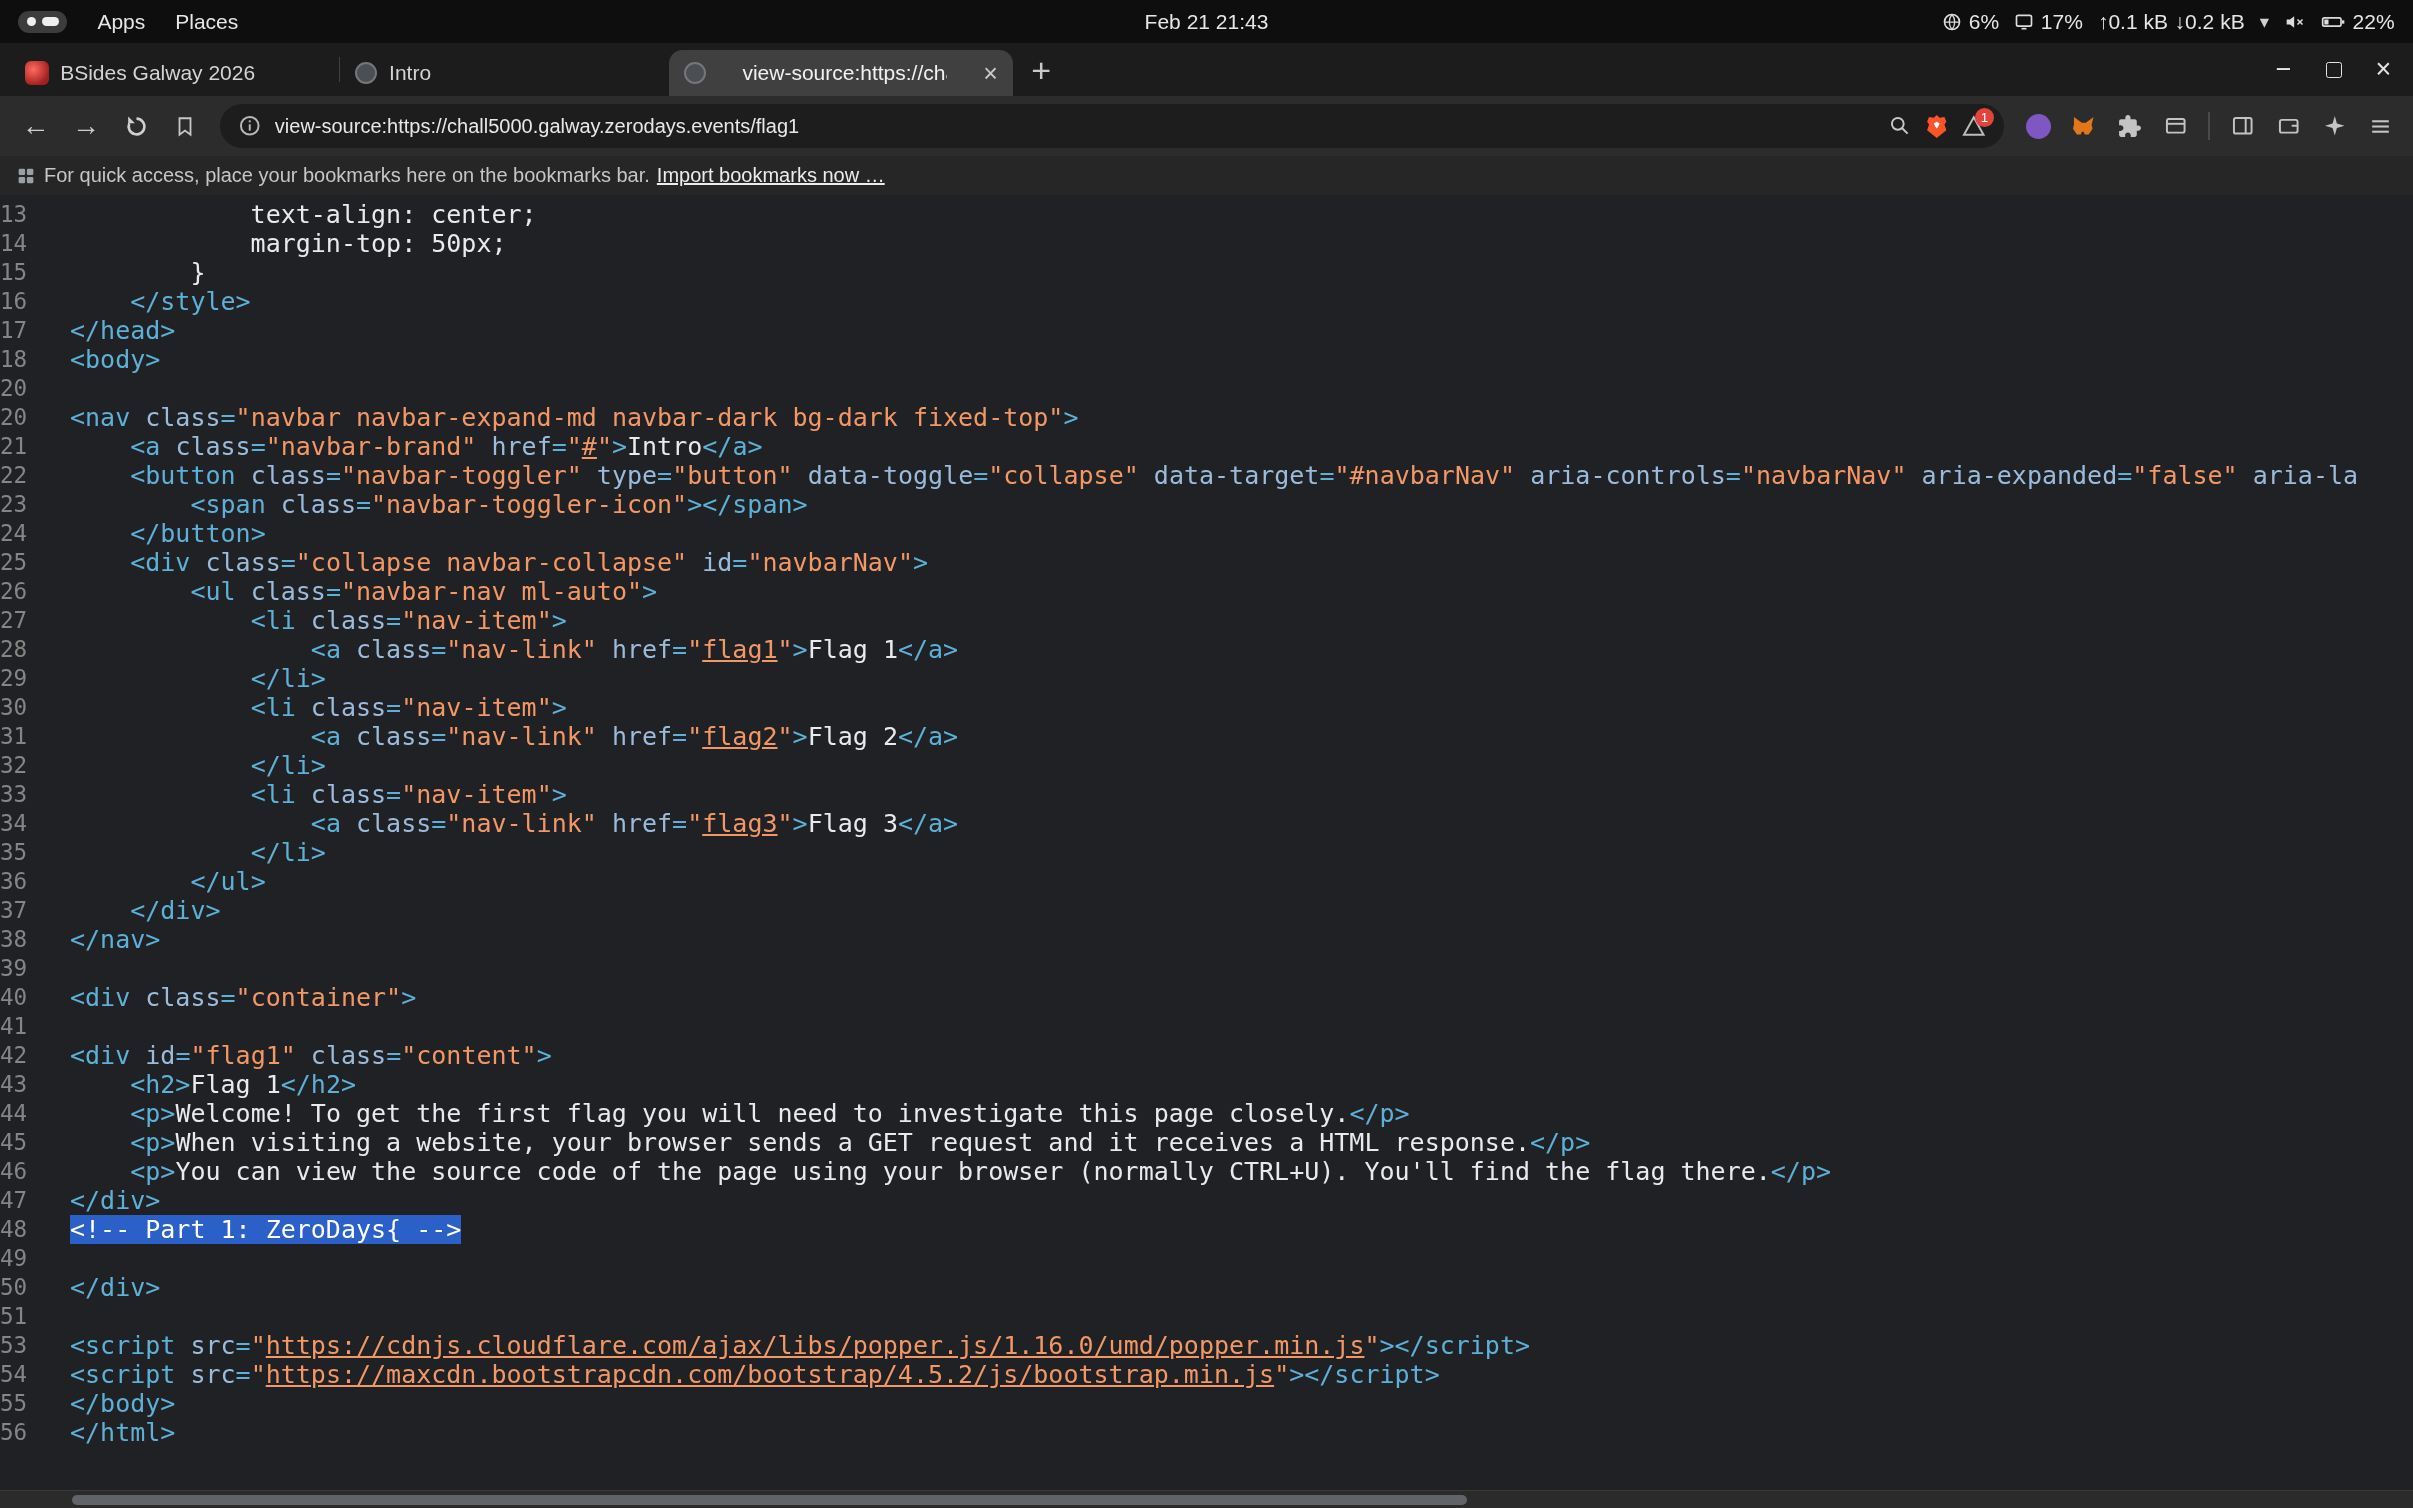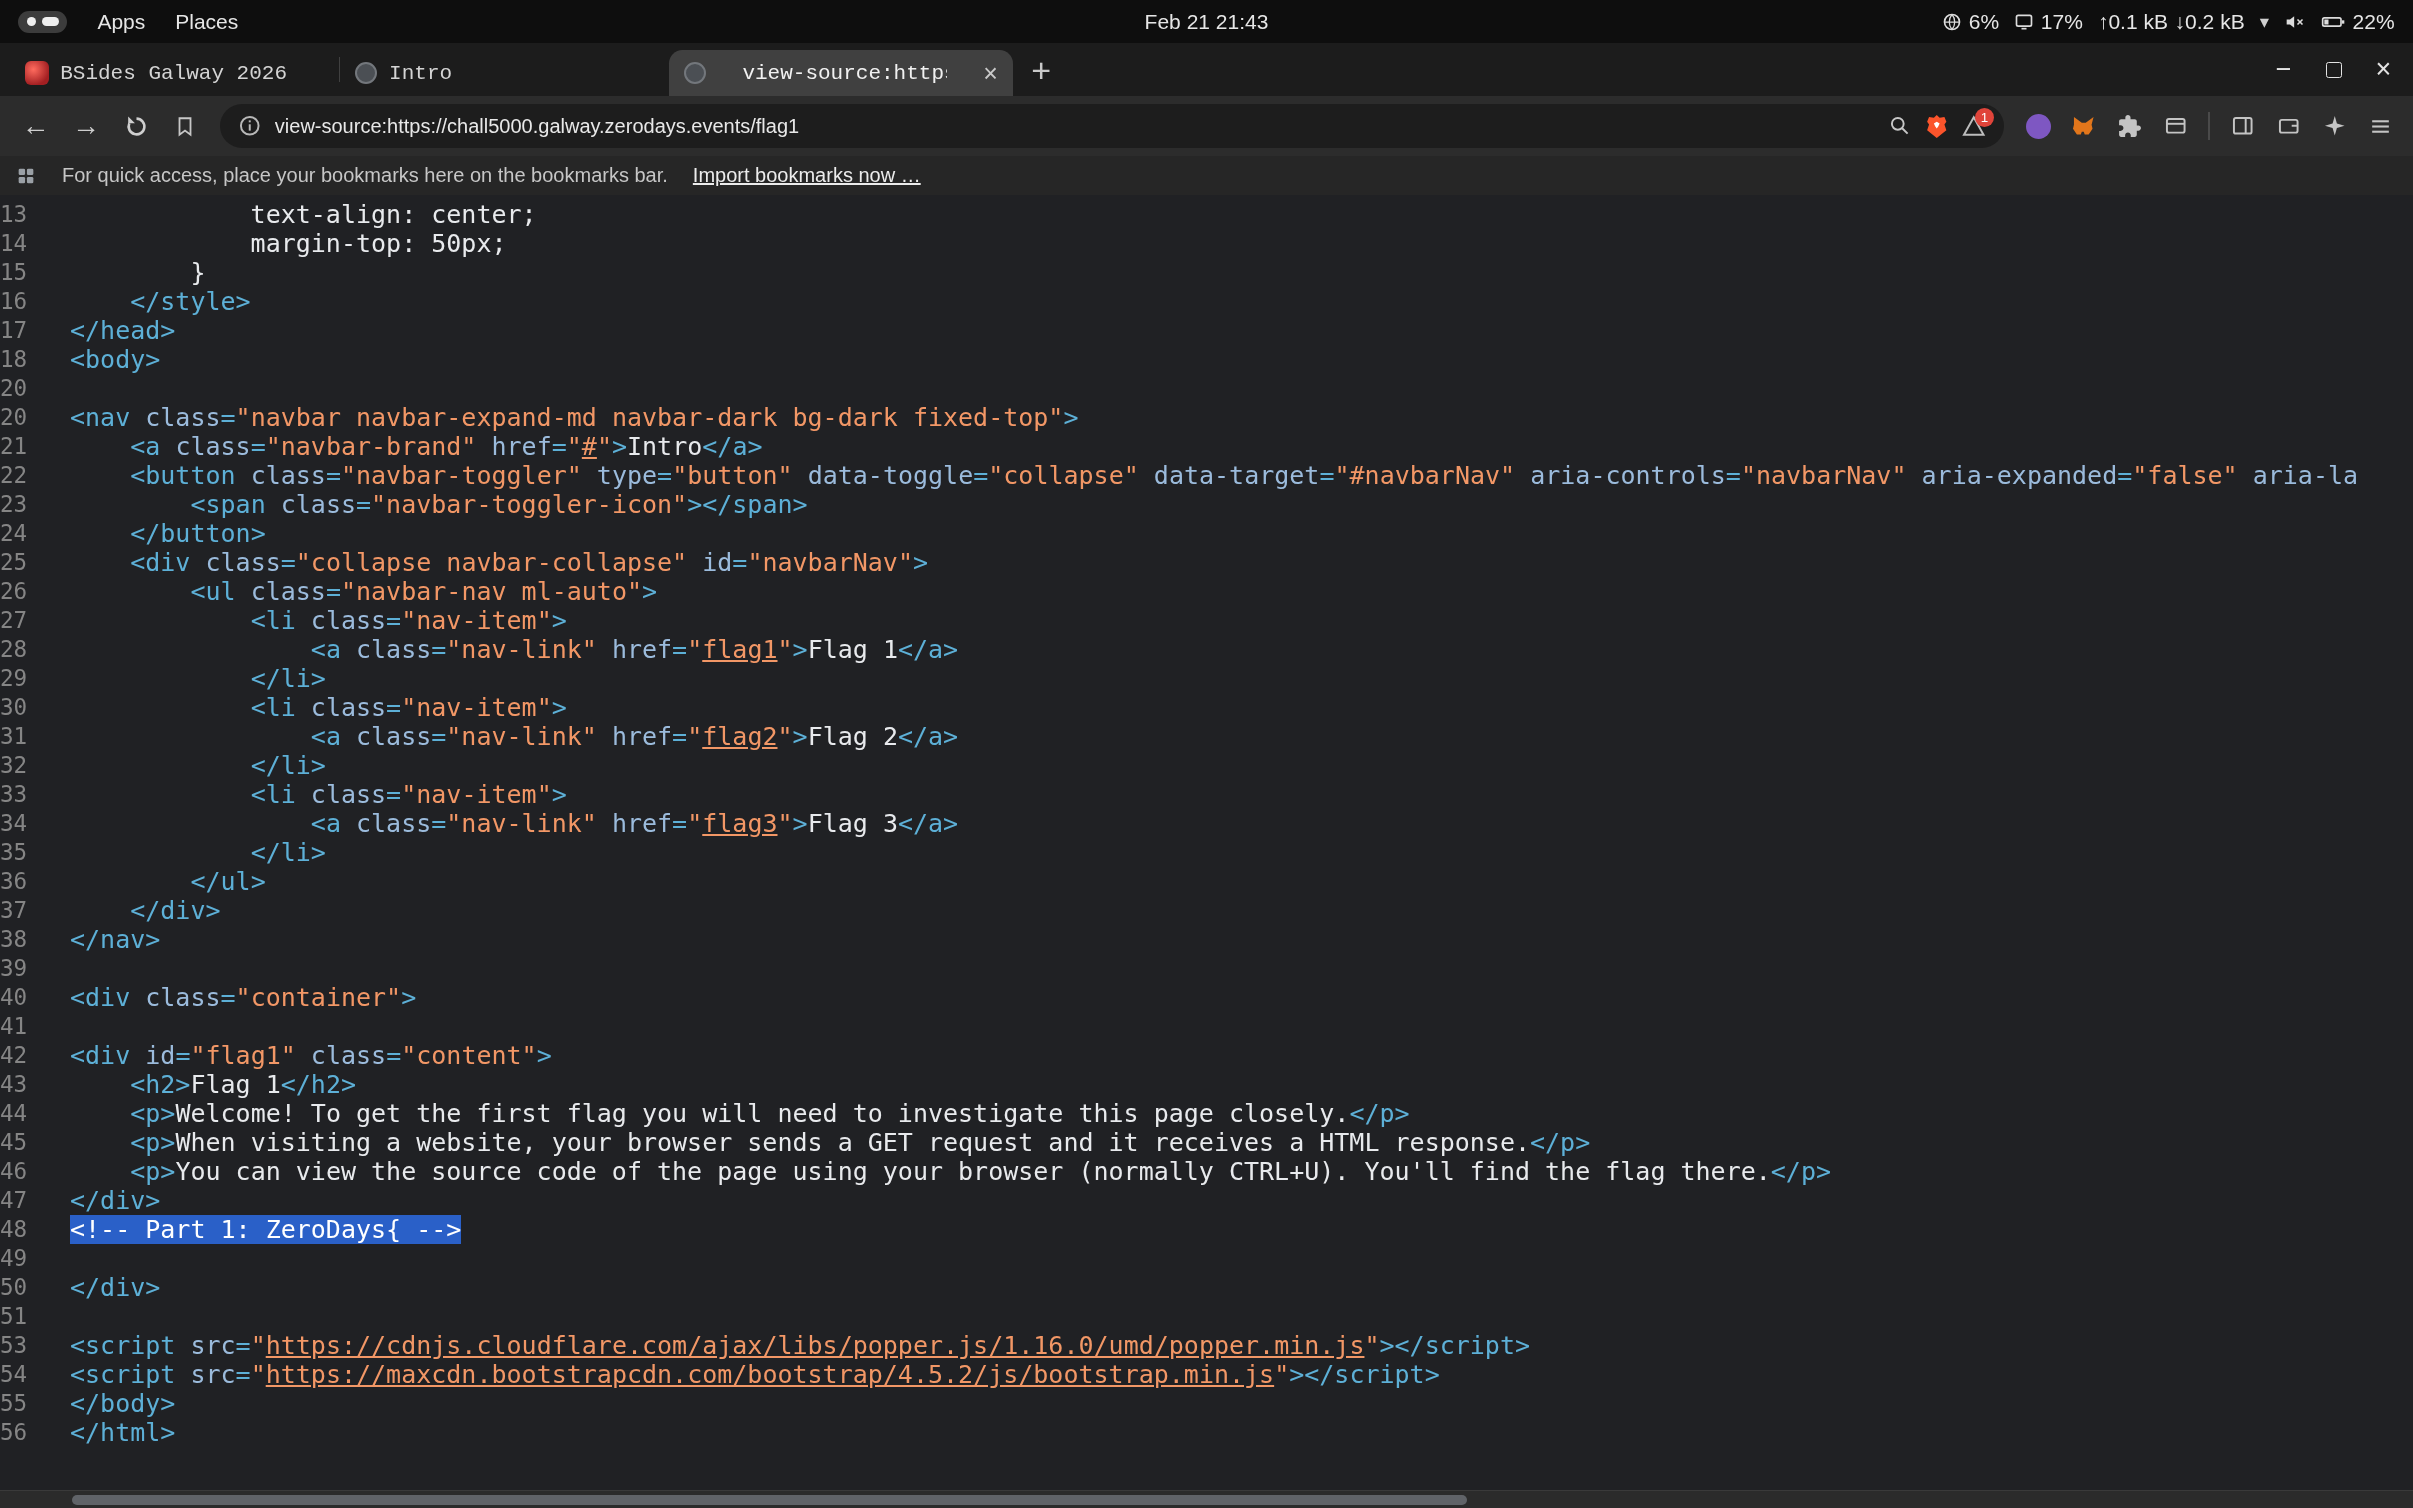--- a/index.html
+++ b/index.html
@@ -18,21 +18,21 @@
   .sys-clock { position:absolute; left:50%; transform:translateX(-50%); }
   .sys-right { margin-left:auto; display:flex; align-items:center; gap:15px; }
   .sys-item { display:flex; align-items:center; gap:6.7px; }
   .caret { color:#cfcfcf; font-size:18.4px; }
 
   
   .tabstrip { height:53px; background:#1c1c1c; display:flex; align-items:flex-end;
               padding:0 10px; flex:none; }
   .tab { height:46px; display:flex; align-items:center; gap:11.7px; padding:0 15px;
          width:329px; color:#d4d4d4; font-size:21px; }
-  .tab .title { white-space:nowrap; overflow:hidden; flex:1;font-family:Liberation Mono, monospace; }
+  .tab .title { white-space:nowrap; overflow:hidden; flex:1; }
   .tab.active { background:#404040; border-radius:13.4px 13.4px 0 0; width:344px; color:#f1f1f1;gap:36px; }
   .tab-divider { width:0.8px; height:25px; background:#404040; align-self:center; }
   .favicon { flex:none; }
   .favicon.bsides { width:23.5px; height:23.5px; border-radius:5.9px;
         background:radial-gradient(circle at 35% 35%, #ff6b5e, #a31f22 72%); }
   .favicon.globe { width:22.6px; height:22.6px; border-radius:50%; background:#4b4f54;
         border:2.5px solid #73777c; }
   .tab-close { font-size:25px; color:#c9c9c9; flex:none; line-height:1; }
   .newtab-btn { font-size:34px; color:#c9c9c9; align-self:center; margin-left:18.4px; line-height:1; }
   .win-controls { margin-left:auto; display:flex; align-items:center; gap:34px;
@@ -51,21 +51,21 @@
   .addr .spacer { flex:1; }
   .badge-wrap { position:relative; }
   .badge { position:absolute; top:-6.7px; right:-8.4px; background:#e0443a; color:#fff;
            border-radius:50%; min-width:19px; height:19px; font-size:13.4px; display:flex;
            align-items:center; justify-content:center; padding:0 2.5px; }
   .ext-purple { width:25px; height:25px; border-radius:50%; background:#7e57c2; }
   .tb-divider { width:1.7px; height:28.5px; background:#4a4a4a; margin:0 6.7px; flex:none; }
 
   
   .bookmarks-note { height:39px; background:#262626; display:flex; align-items:center;
-                    gap:25px; padding:0 15px; font-size:20px; color:#c6c6c6; flex:none; }
+                    gap:7px; padding:0 15px; font-size:20px; color:#c6c6c6; flex:none; }
   .import-link { color:#ecechc; color:#ececec; text-decoration:underline; }
 
   
   .content { position:relative; flex:1; background:#202124; overflow:hidden; }
   .source { padding-top:5px; font-family:"DejaVu Sans Mono","Liberation Mono",monospace;
             font-size:25px; }
   .code-line { display:flex; height:29px; line-height:29px; }
   .ln { width:50px; text-align:left; color:#858585; flex:none; font-size:22.6px; }
   .lc { margin-left:20px; white-space:pre; }
   .tok-p { color:#e8eaed; }

